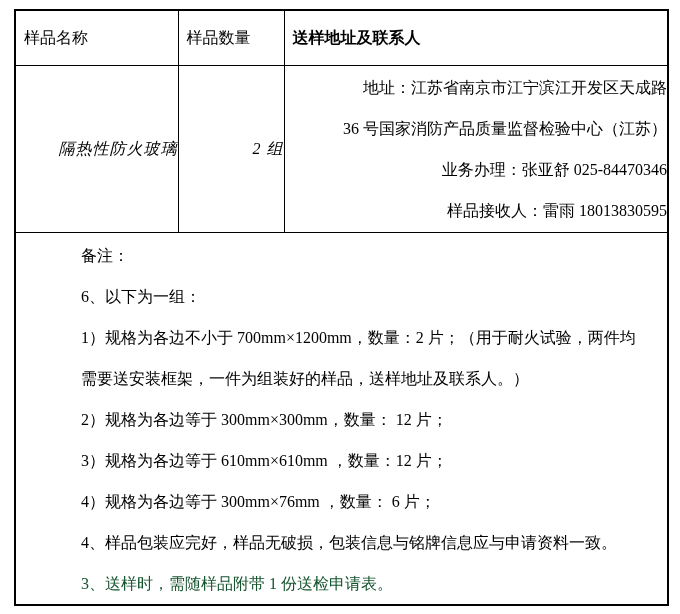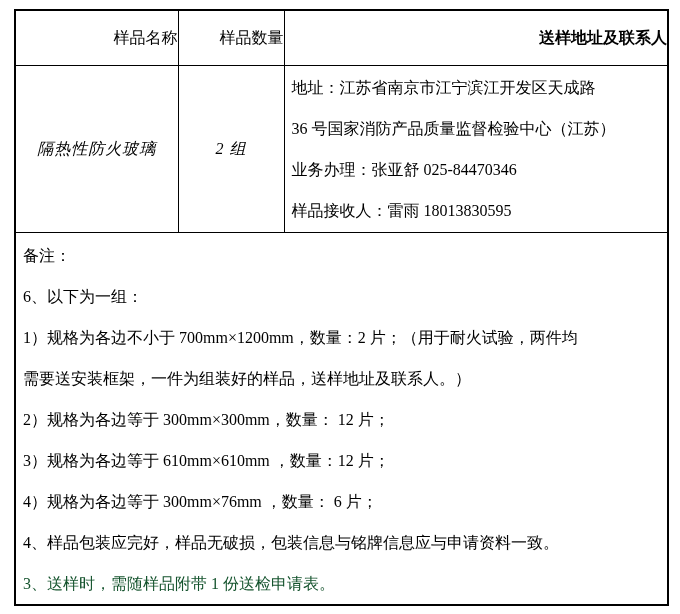--- a/index.html
+++ b/index.html
@@ -23,36 +23,37 @@
   }
   .doc-table td, .doc-table th {
     border: 1px solid #000000;
     padding: 0;
     vertical-align: middle;
     font-weight: normal;
   }
   col.c1 { width: 163px; }
   col.c2 { width: 106px; }
   col.c3 { width: 384px; }
-  tr.header-row td { height: 54px; text-align: right; }
+  tr.header-row td { height: 54px; text-align: left; padding-left: 8px; }
   td.header-address { font-weight: bold; }
-  tr.data-row td { height: 166px; }
+  tr.data-row td { height: 166px; text-align: right; }
   td.cell-center { text-align: center; letter-spacing: 1px; font-style: italic; }
   td.contact-cell { vertical-align: middle; }
   .contact-line {
     line-height: 41px;
     padding-left: 7px;
     white-space: nowrap;
   }
   tr.notes-row td {
     height: 371px;
     vertical-align: top;
   }
   .notes-inner {
-    padding: 2px 6px 0 7px;
+    padding: 2px 6px 0 21px;
+    margin-left: 44px;
   }
   .note-line {
     line-height: 41px;
     white-space: nowrap;
   }
   .note-warning {
     color: #14532d;
   }
 </style>
 </head>

